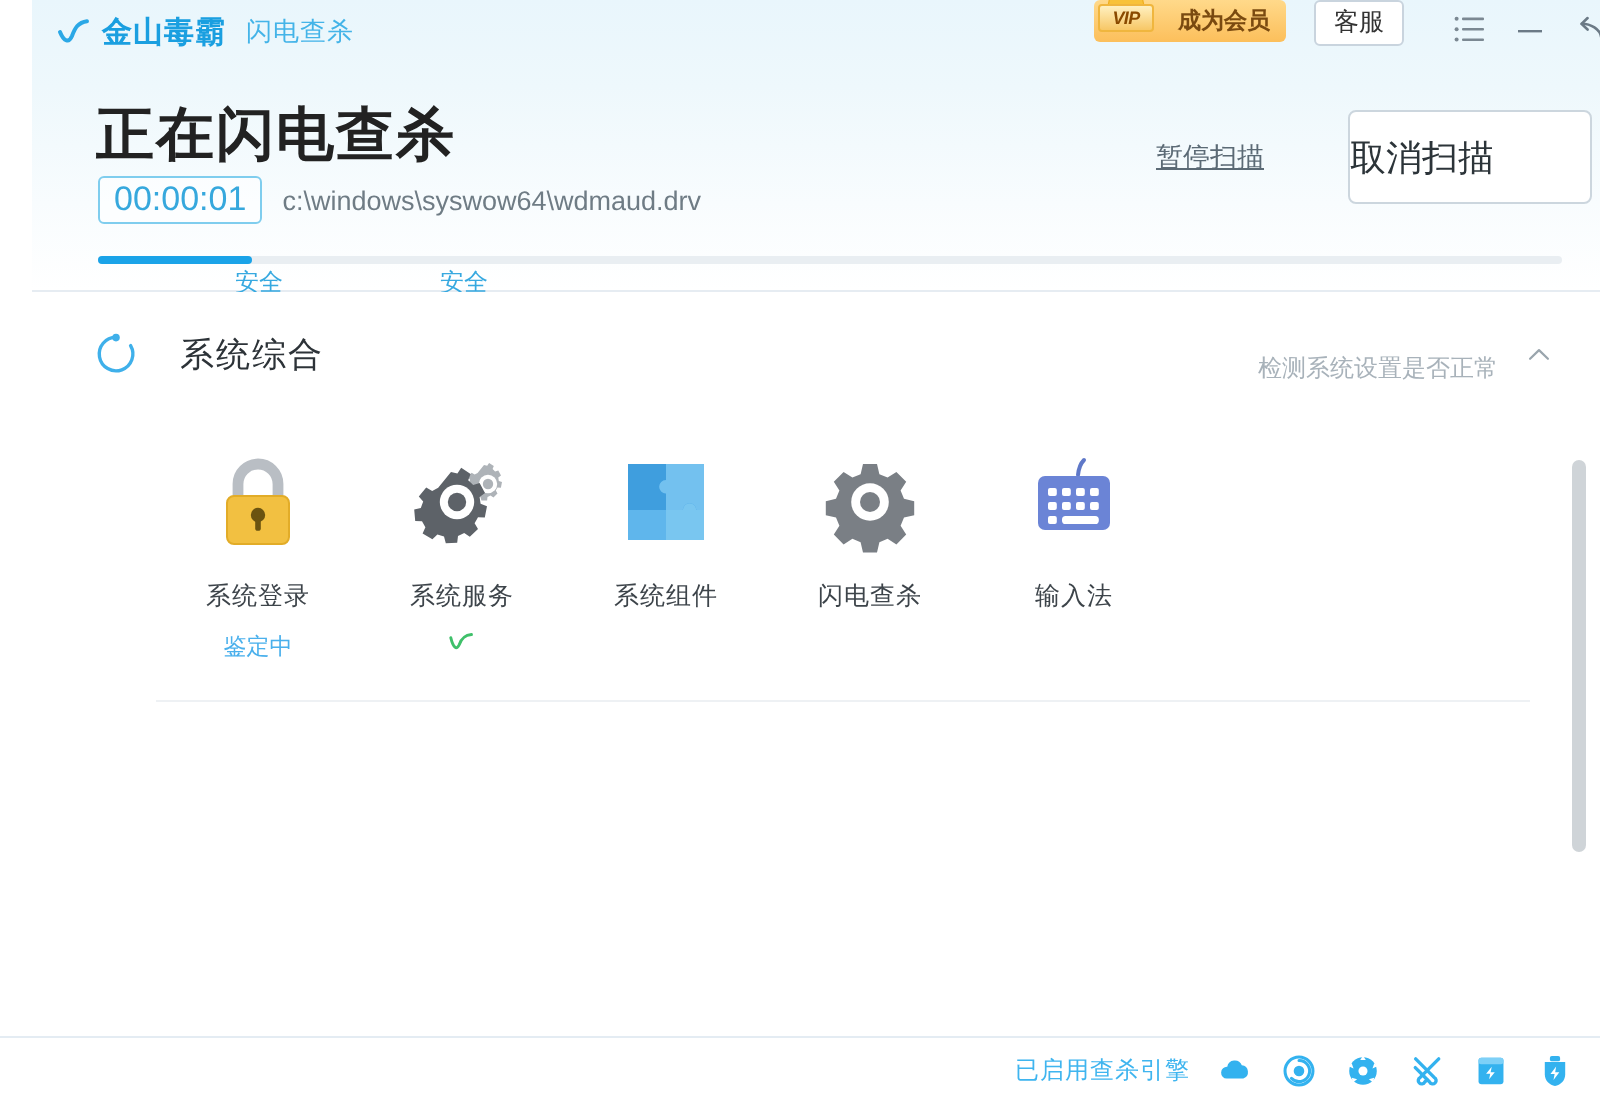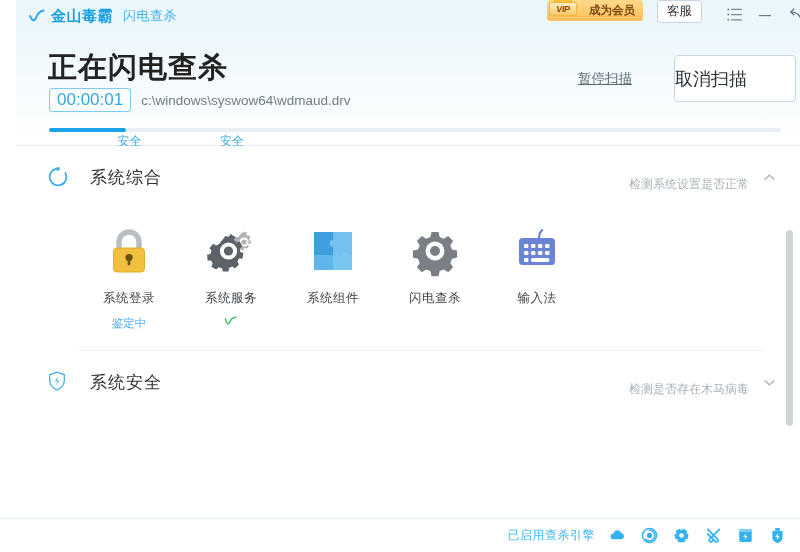--- a/index.html
+++ b/index.html
@@ -326,39 +326,20 @@
           </span>
           <span class="tile-label">输入法</span>
           <span class="tile-status"></span>
         </div>
 
       </div>
     </div>
 
     <div class="divider"></div>
 
-    <div class="section">
-      <div class="sec-head">
-        <span class="sec-icon">
-          <svg viewBox="0 0 24 24" width="22" height="22">
-            <path d="M12 2.4 L20 5.2 V11 c0 5.6-3.6 9-8 10.6 C7.6 20 4 16.6 4 11 V5.2 z" fill="none" stroke="#4fb3ea" stroke-width="1.5" stroke-linejoin="round"></path>
-            <path d="M13.1 7.2 L9.6 12.4 h2.7 l-1.3 4.2 3.5-5.3 h-2.7 z" fill="#4fb3ea"></path>
-          </svg>
-        </span>
-        <span class="sec-title">系统安全</span>
-        <span class="sec-right">
-          <span class="sec-desc">检测是否存在木马病毒</span>
-          <span class="chev">
-            <svg viewBox="0 0 14 14" width="13" height="13">
-              <path d="M2.2 5 L7 9.6 L11.8 5" fill="none" stroke="#9aa5ad" stroke-width="1.2" stroke-linecap="round" stroke-linejoin="round"></path>
-            </svg>
-          </span>
-        </span>
-      </div>
-    </div>
 
     <div class="scrollbar"></div>
   </div>
 
   <div class="footer">
     <span class="footer-text">已启用查杀引擎</span>
     <span class="footer-icons">
 
       <span class="fi">
         <svg viewBox="0 0 18 18" width="17" height="17">

